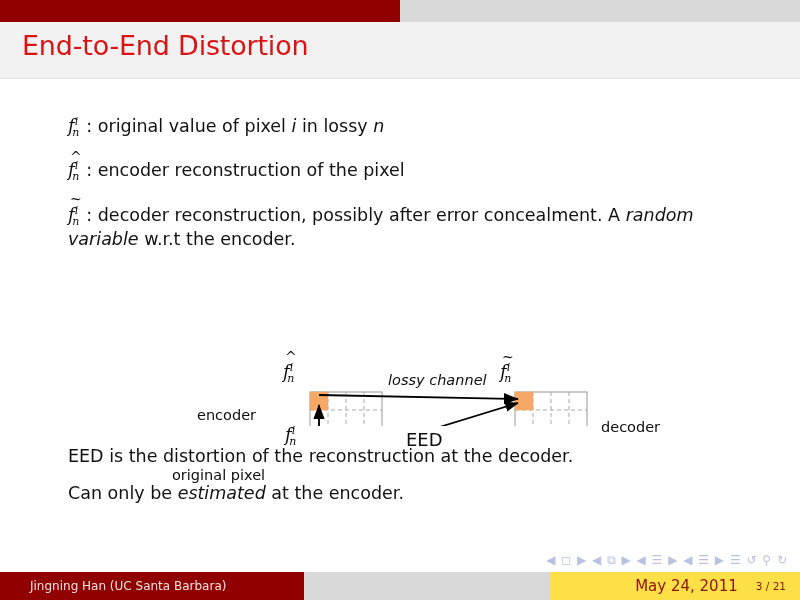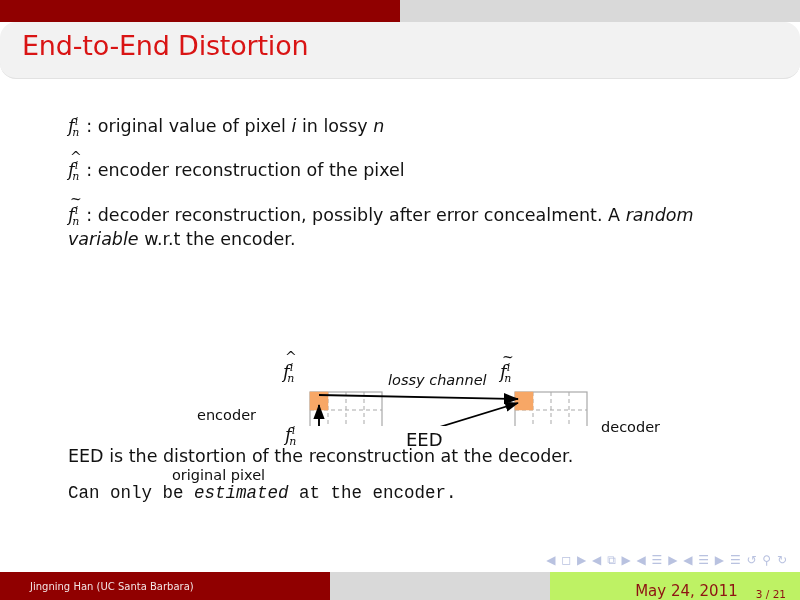--- a/index.html
+++ b/index.html
@@ -31,21 +31,20 @@
     background: #d9d9d9;
   }
 
   
   #title-band {
     position: absolute;
     left: 0; top: 22px;
     width: 800px; height: 56px;
     background: #f2f2f2;
     border-bottom: 1px solid #e2e2e2;
-    border-radius: 16px;
   }
   #slide-title {
     position: absolute;
     left: 22px; top: 8px;
     font-size: 27px;
     color: #d91414;
     letter-spacing: -0.2px;
     white-space: nowrap;
   }
 
@@ -139,40 +138,40 @@
   #nav-symbols span { margin: 0 0px; }
 
   #footer {
     position: absolute;
     left: 0; top: 572px;
     width: 800px;
     height: 28px;
     display: flex;
   }
   #footer-left {
-    width: 330px;
+    width: 304px;
     background: #900000;
     color: #f3e4e4;
-    font-size: 10px;
+    font-size: 12px;
     display: flex;
     align-items: center;
     padding-left: 30px;
     box-sizing: border-box;
   }
   #footer-mid {
     flex: 1;
     background: #d9d9d9;
   }
   #footer-right {
     width: 250px;
-    background: #bef264;
+    background: #fde047;
     color: #8e1212;
     font-size: 15px;
     display: flex;
-    align-items: flex-end;
+    align-items: center;
     justify-content: flex-end;
     padding-right: 14px;
     box-sizing: border-box;
     gap: 18px;
   }
   #footer-page { font-size: 10.5px; }
 </style>
 </head>
 <body>
 
@@ -271,21 +270,21 @@
 
     <div class="fig-label" style="left:285px; top:153px;">
       <span class="mathf"><span class="base">f</span><span class="sup">i</span><span class="sub">n</span></span>
     </div>
   </div>
 
   <div class="body-line" style="top:369px;">
     <span>EED is the distortion of the reconstruction at the decoder.</span>
   </div>
 
-  <div class="body-line" style="top:406px;font-family:Liberation Mono, monospace;">
+  <div class="body-line" style="top:406px;">
     <span>Can only be </span><span class="it">estimated</span><span> at the encoder.</span>
   </div>
 
 </div>
 
 <div id="nav-symbols">
   <span>◀ ◻ ▶  ◀ ⧉ ▶  ◀ ☰ ▶  ◀ ☰ ▶   ☰   ↺ ⚲ ↻</span>
 </div>
 
 <div id="footer">

